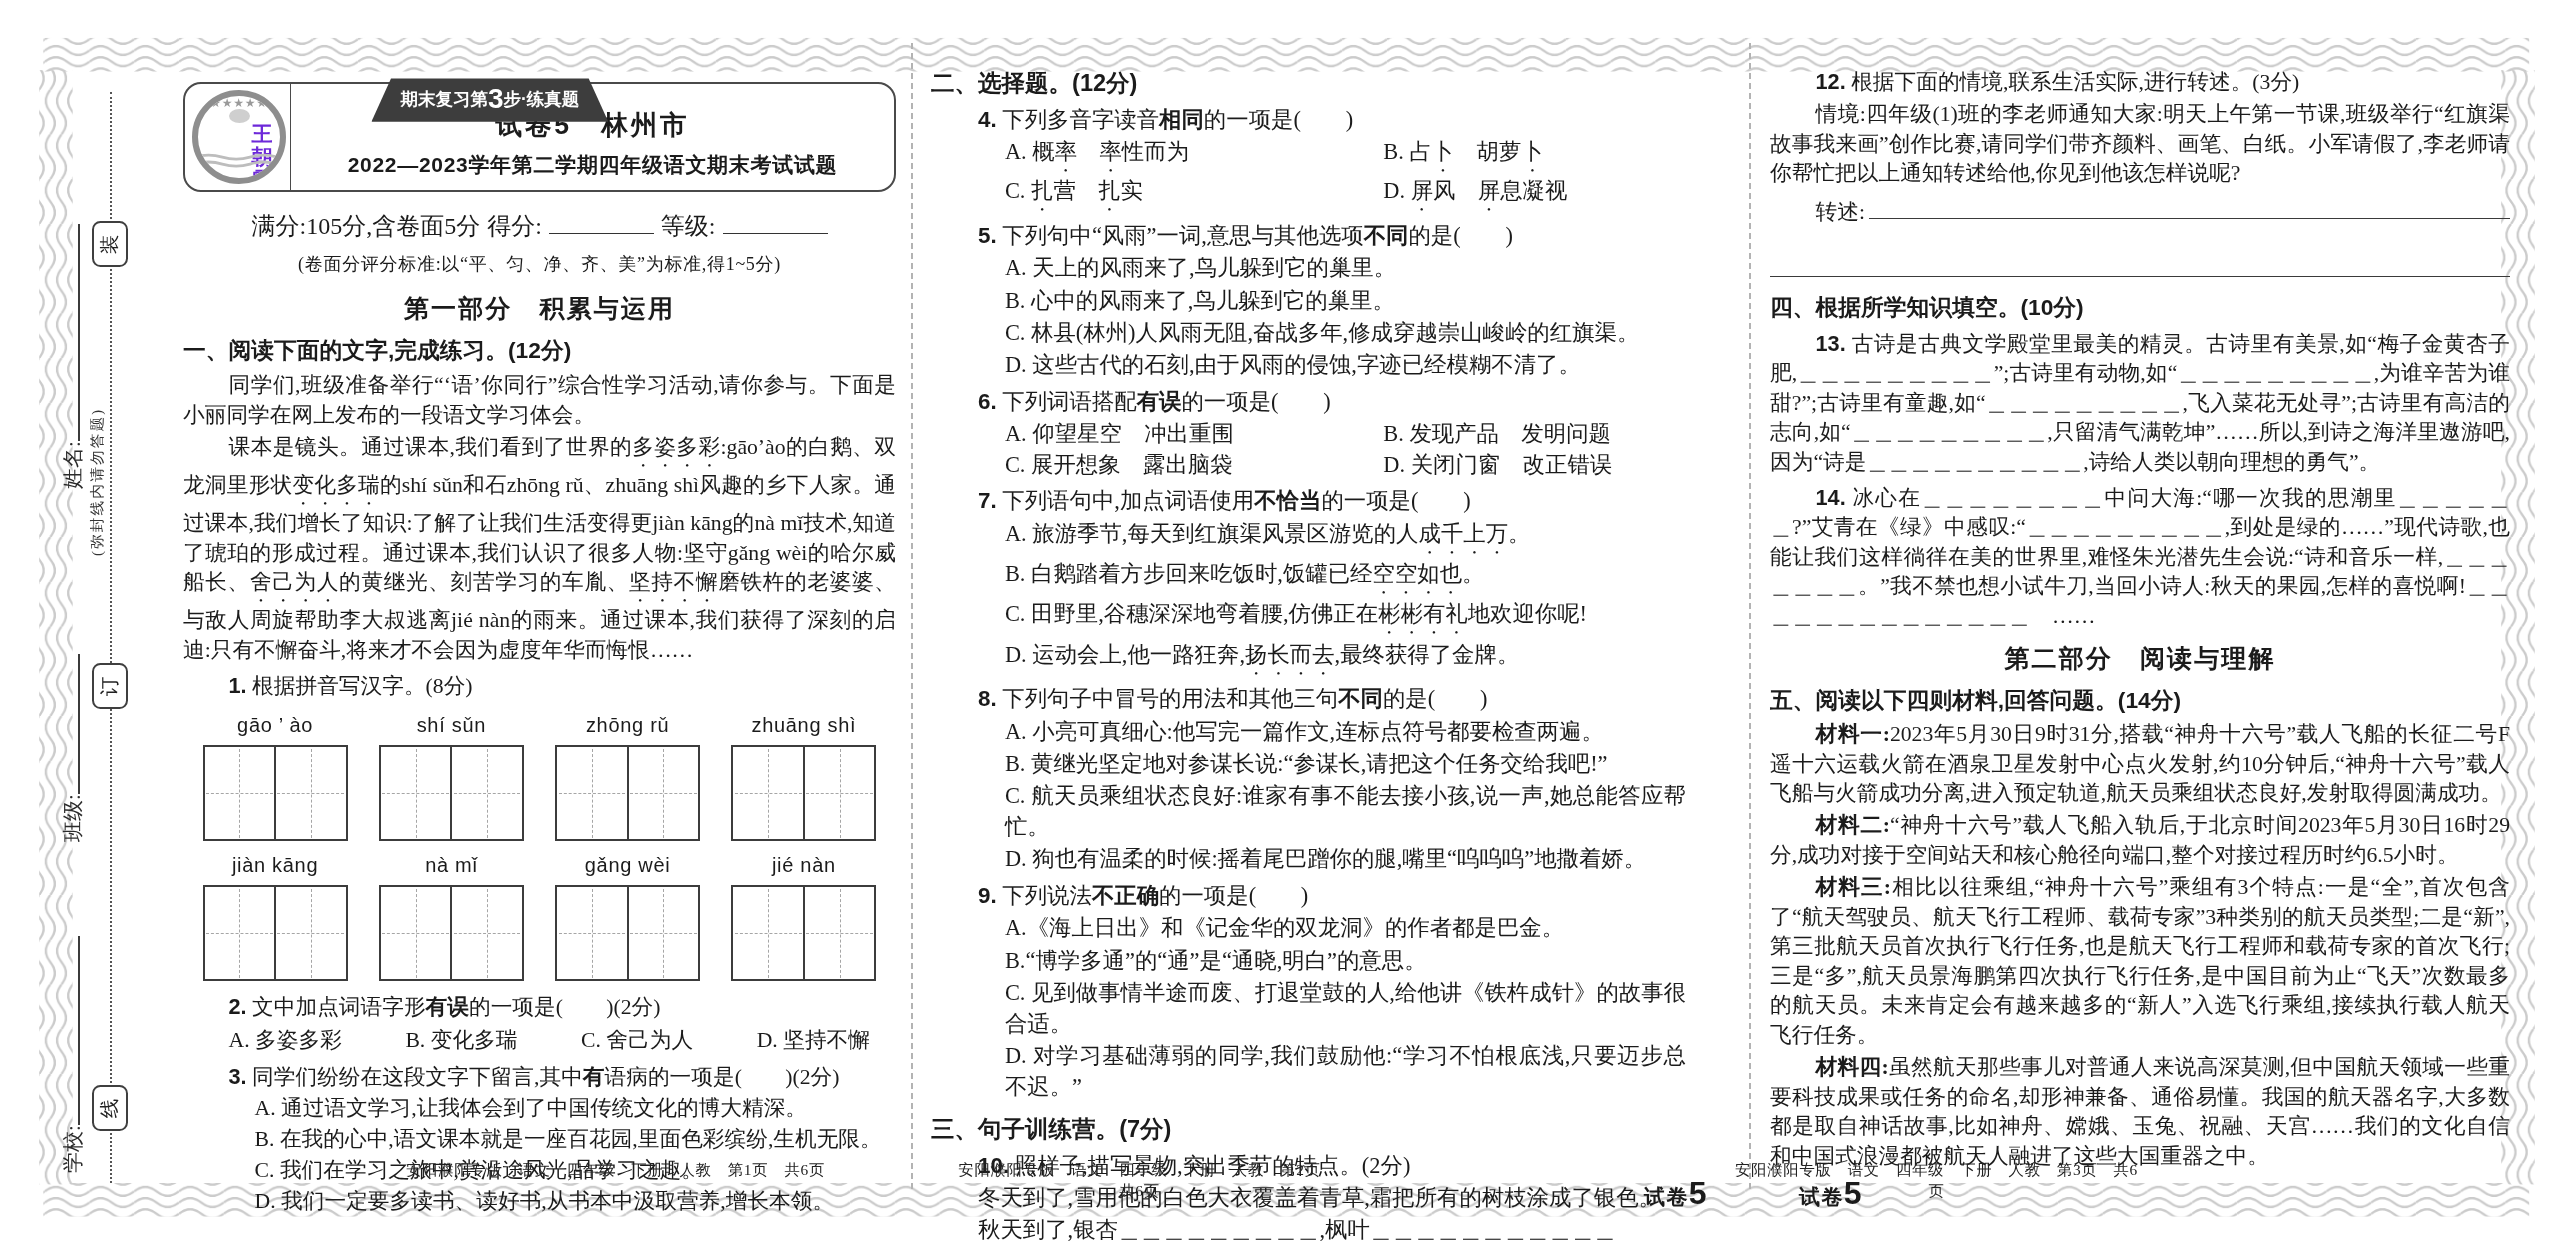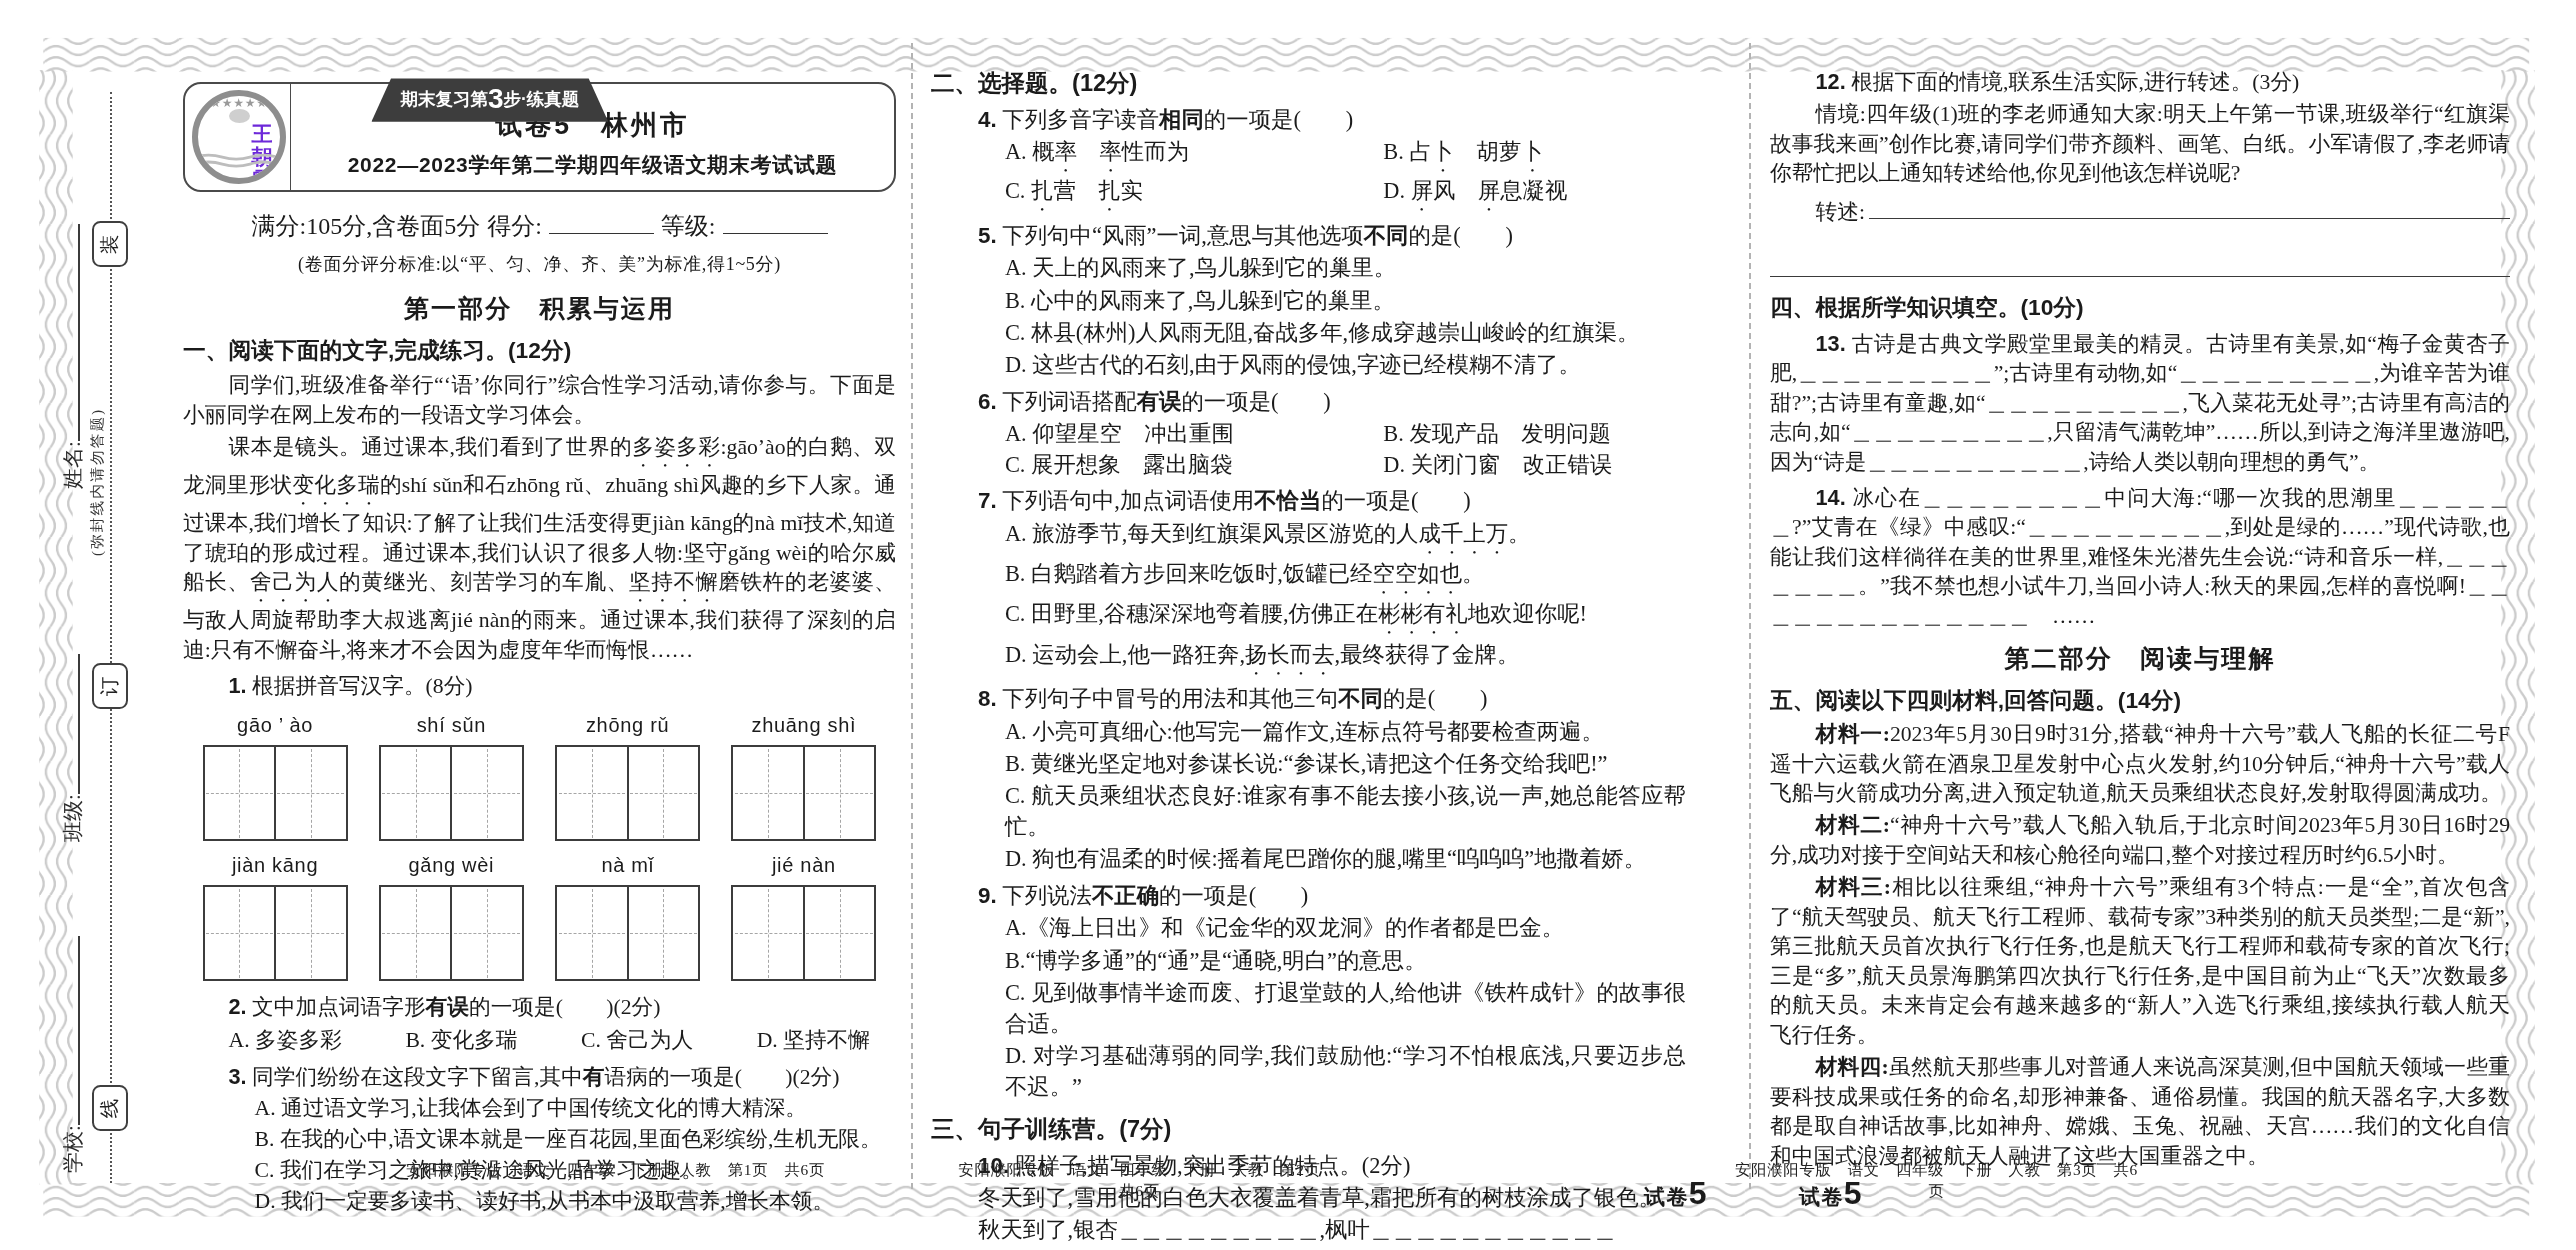--- a/index.html
+++ b/index.html
@@ -225,28 +225,28 @@
     </div>
     <div class="pyrow">
       <div class="pyitem">
         <div class="pylabel">jiàn  kāng</div>
         <div class="pgrid">
             <div class="pcell"></div>
             <div class="pcell"></div>
           </div>
       </div>
       <div class="pyitem">
+        <div class="pylabel">nà   mǐ</div>
+        <div class="pgrid">
+            <div class="pcell"></div>
+            <div class="pcell"></div>
+          </div>
+      </div>
+      <div class="pyitem">
         <div class="pylabel">gǎng  wèi</div>
-        <div class="pgrid">
-            <div class="pcell"></div>
-            <div class="pcell"></div>
-          </div>
-      </div>
-      <div class="pyitem">
-        <div class="pylabel">nà   mǐ</div>
         <div class="pgrid">
             <div class="pcell"></div>
             <div class="pcell"></div>
           </div>
       </div>
       <div class="pyitem">
         <div class="pylabel">jié   nàn</div>
         <div class="pgrid">
             <div class="pcell"></div>
             <div class="pcell"></div>

